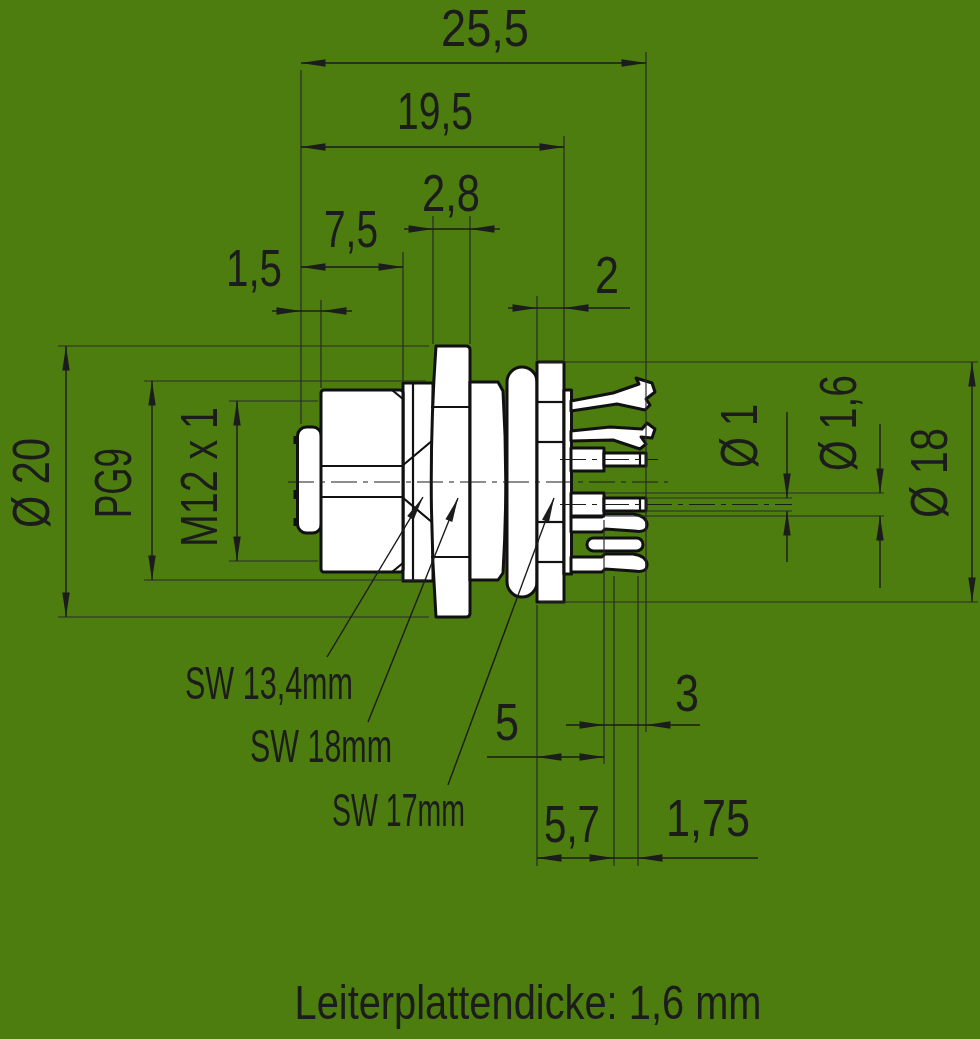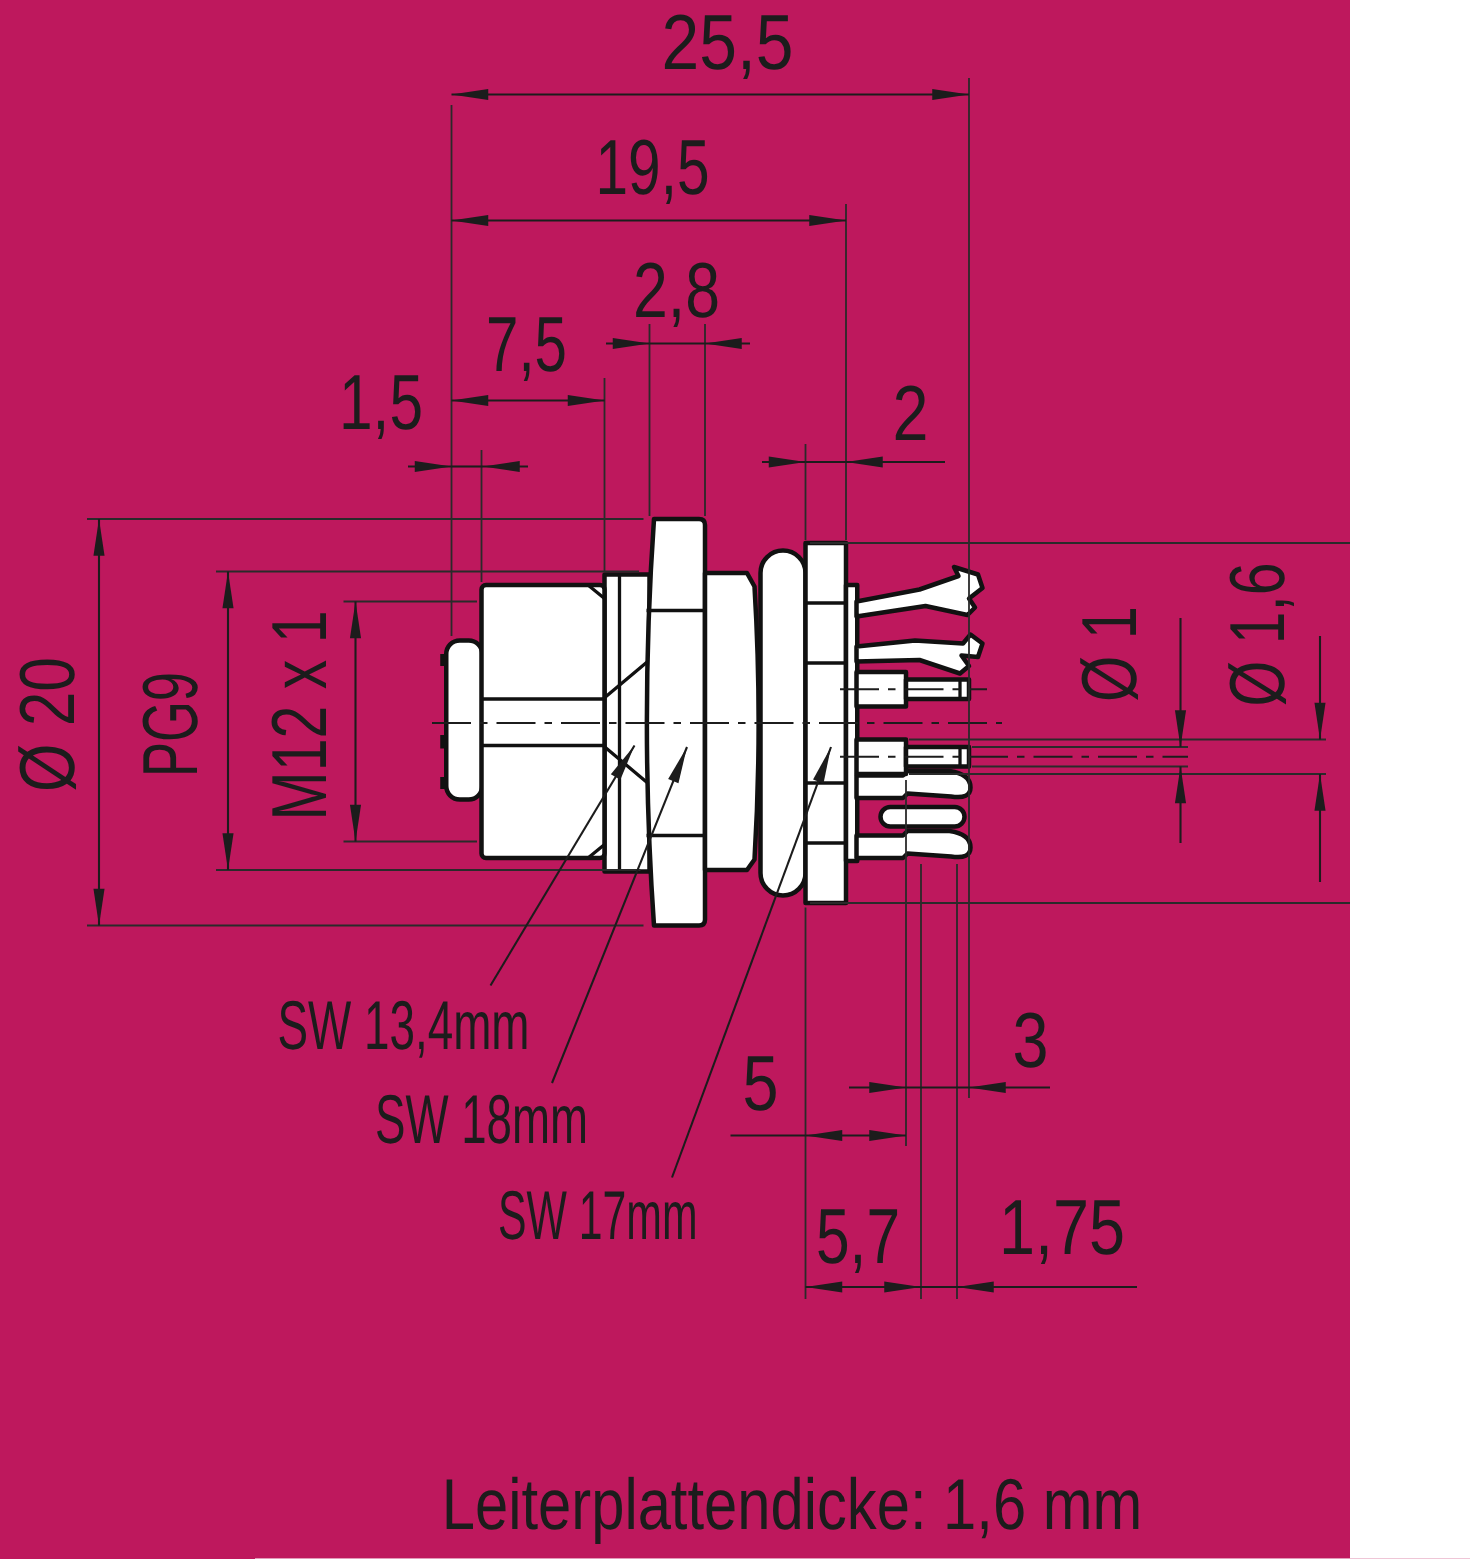--- a/index.html
+++ b/index.html
@@ -1,16 +1,16 @@
 <!DOCTYPE html>
 <html><head>
 <meta charset="utf-8">
 <style>
   html,body{margin:0;padding:0;background:#ffffff;}
-  .stage{position:relative;width:900px;height:1039px;background:#be185d;overflow:hidden;}
+  .stage{position:relative;width:980px;height:1039px;background:#4d7c0f;overflow:hidden;}
   svg{display:block;}
   text{font-family:"Liberation Sans","DejaVu Sans",sans-serif;fill:#1c1c1c;}
   .dimtxt{font-size:52px;}
   .swtxt{font-size:46px;}
   .captxt{font-size:48px;}
   .thin{stroke:#2a2a2a;stroke-width:1.2;fill:none;}
   .dim{stroke:#1c1c1c;stroke-width:1.4;fill:none;}
   .cl{stroke:#1c1c1c;stroke-width:1.2;fill:none;stroke-dasharray:26 6 5 6;}
   .o{stroke:#111;stroke-width:3;fill:#ffffff;stroke-linejoin:round;}
   .o2{stroke:#111;stroke-width:2.2;fill:none;stroke-linejoin:round;}

